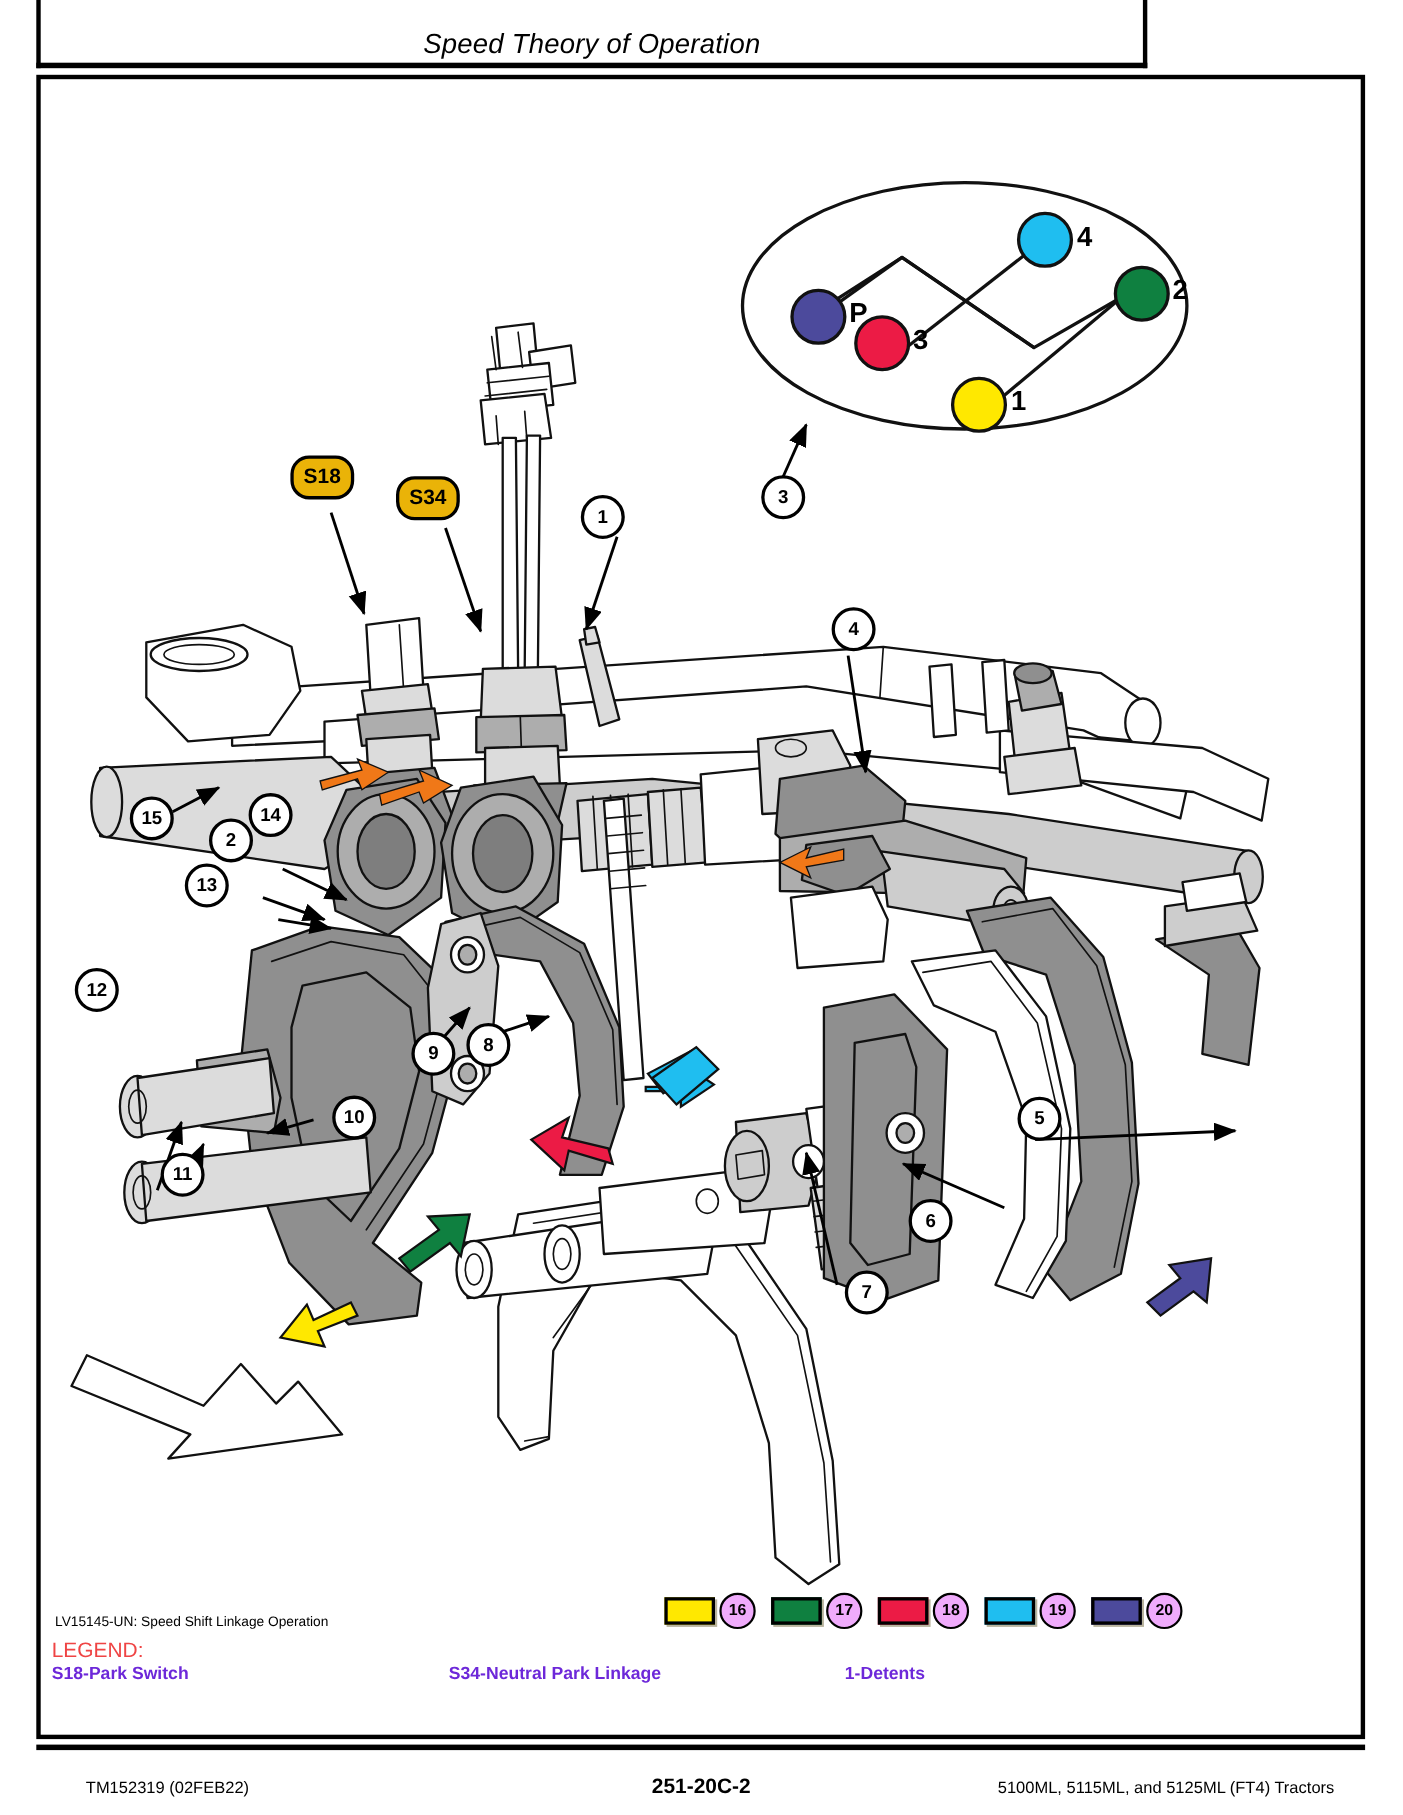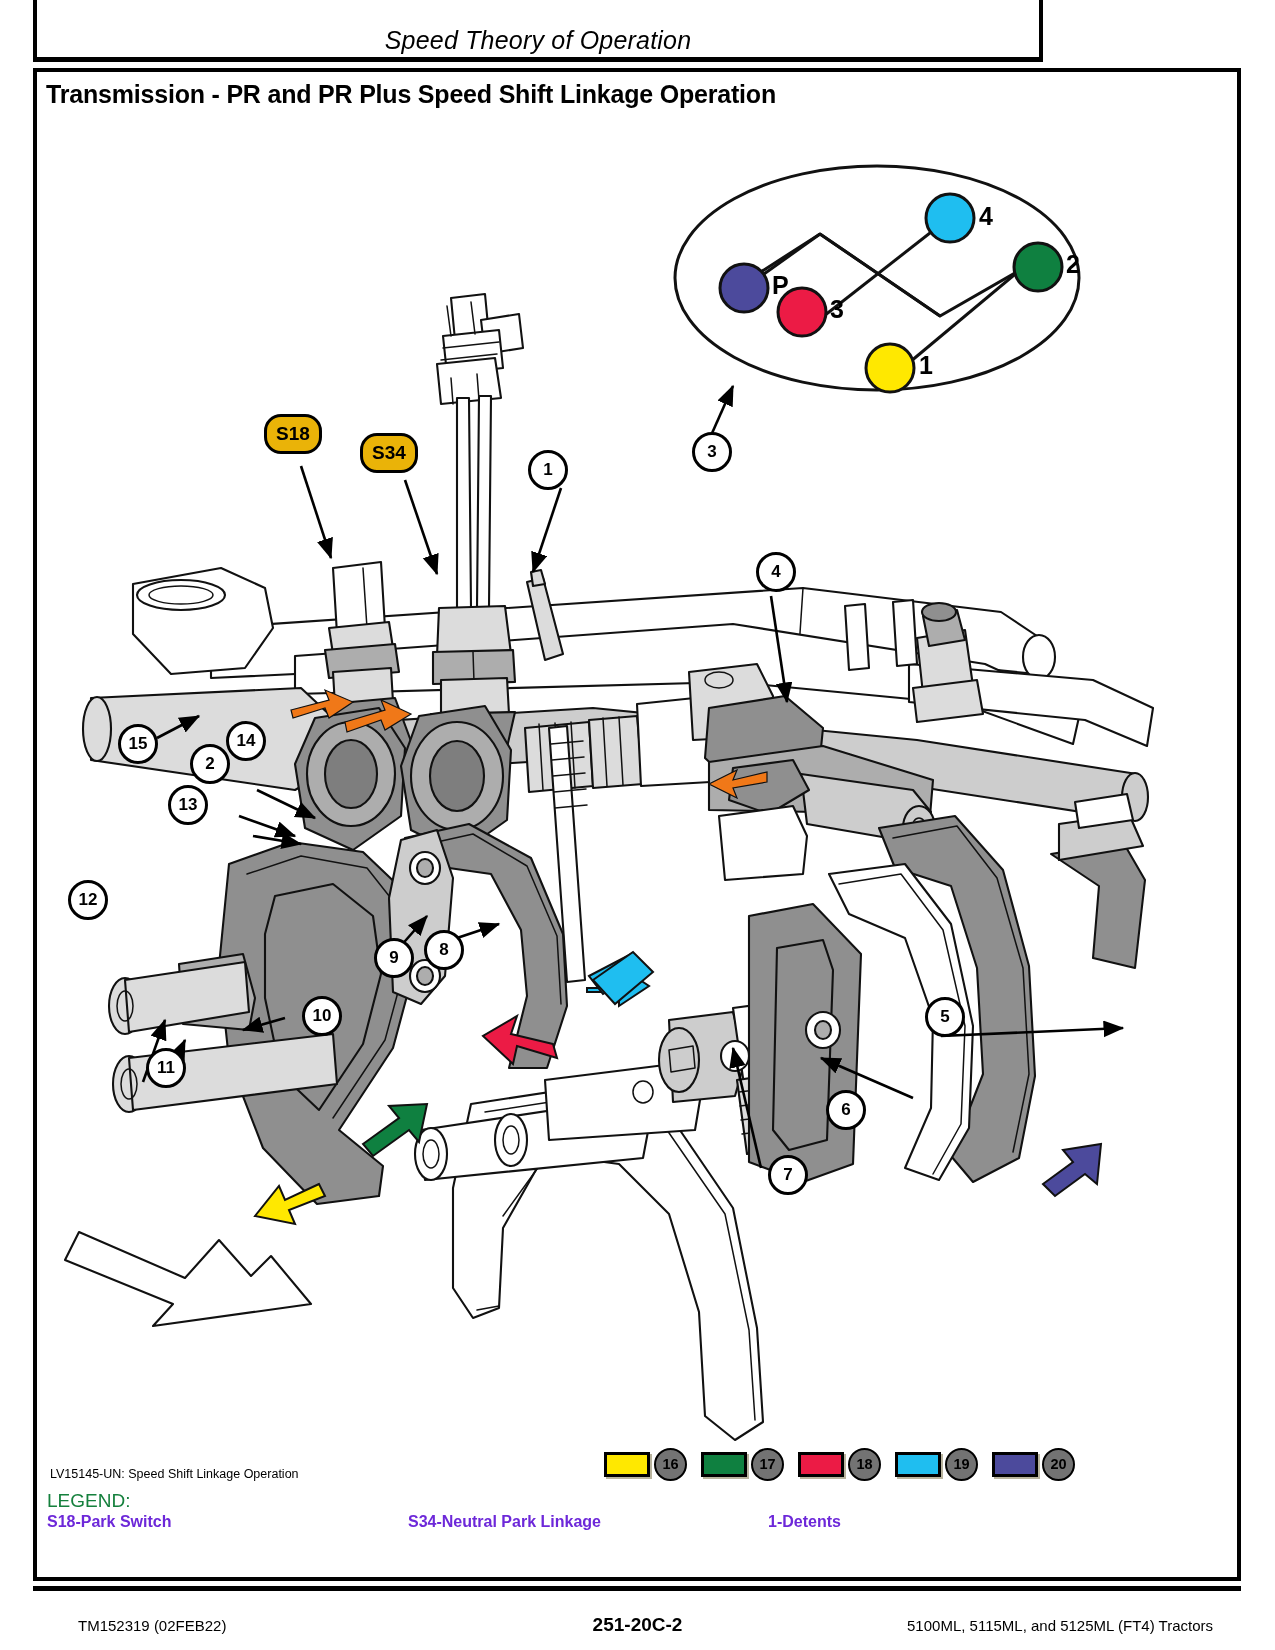--- a/index.html
+++ b/index.html
@@ -19,32 +19,32 @@
 
   
   .foot-rule{position:absolute;left:33px;top:1586px;width:1208px;height:0;border-top:5px solid #000;}
   .foot{position:absolute;top:1600px;font-size:15px;margin-top:17px;}
   .foot-left{left:78px;}
   .foot-mid{left:0;right:0;text-align:center;font-weight:bold;font-size:19px;top:1597px;}
   .foot-right{right:62px;text-align:right;}
 
   
   .cap{position:absolute;left:50px;top:1467px;font-size:12.5px;}
-  .legend-word{position:absolute;left:47px;top:1490px;font-size:19px;color:#15803d;}
+  .legend-word{position:absolute;left:47px;top:1490px;font-size:19px;color:#ef4444;}
   .leg{position:absolute;top:1513px;font-size:16px;font-weight:bold;color:#6d28d9;}
   .leg1{left:47px;}
   .leg2{left:408px;}
   .leg3{left:768px;}
 
   
   .chips{position:absolute;left:604px;top:1447px;height:34px;display:flex;align-items:center;}
   .chipgrp{display:flex;align-items:center;margin-right:14px;}
   .chip{width:46px;height:25px;border:3px solid #000;box-sizing:border-box;box-shadow:2px 2px 0 #b9b49e;}
   .chipnum{width:29px;height:29px;border:2.5px solid #000;border-radius:50%;margin-left:4px;
-           display:flex;align-items:center;justify-content:center;font-size:14.5px;font-weight:bold;background:#737373;}
+           display:flex;align-items:center;justify-content:center;font-size:14.5px;font-weight:bold;background:#f0abfc;}
 
   
   .pattern{position:absolute;left:672px;top:160px;width:410px;height:262px;}
   .pattern svg{display:block;}
   .patlbl{position:absolute;font-size:25px;font-weight:bold;}
 
   
   .art{position:absolute;left:33px;top:68px;width:1208px;height:1513px;overflow:hidden;}
   .art svg{position:absolute;left:0;top:0;}
 
@@ -57,21 +57,20 @@
 </head>
 <body>
 
 <div class="page">
 
   <div class="hdr-box">
     <div class="hdr-title">Speed Theory of Operation</div>
   </div>
 
   <div class="main-box"></div>
-  <div class="main-title">Transmission - PR and PR Plus Speed Shift Linkage Operation</div>
 
   <div class="art">
   <svg width="1208" height="1513" viewBox="0 0 1208 1513" xmlns="http://www.w3.org/2000/svg">
     <defs>
       <style>
         .ol{fill:none;stroke:#111;stroke-width:2.1;stroke-linejoin:round;stroke-linecap:round;}
         .olt{fill:none;stroke:#111;stroke-width:1.5;stroke-linejoin:round;stroke-linecap:round;}
         .wh{fill:#ffffff;stroke:#111;stroke-width:2.1;stroke-linejoin:round;}
         .lt{fill:#dcdcdc;stroke:#111;stroke-width:2.1;stroke-linejoin:round;}
         .lt2{fill:#cdcdcd;stroke:#111;stroke-width:2.1;stroke-linejoin:round;}

